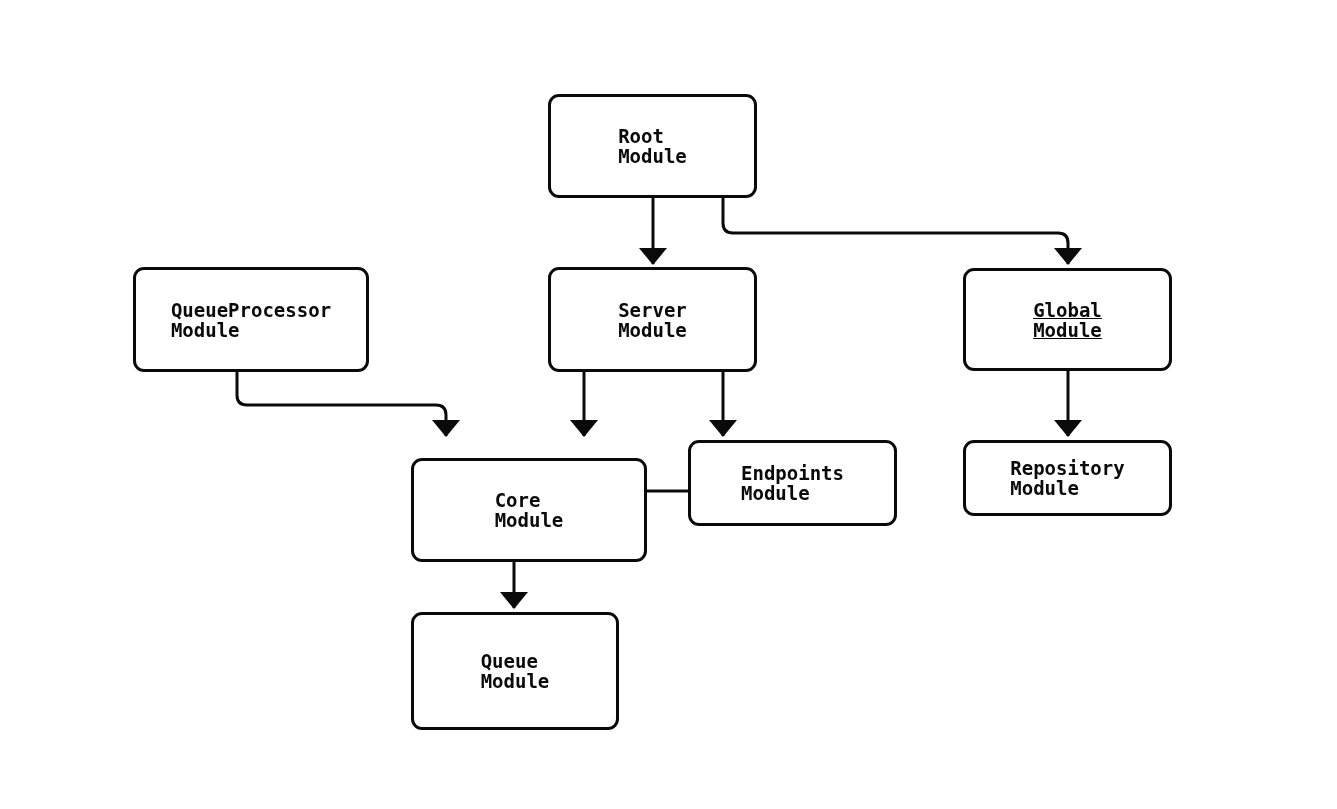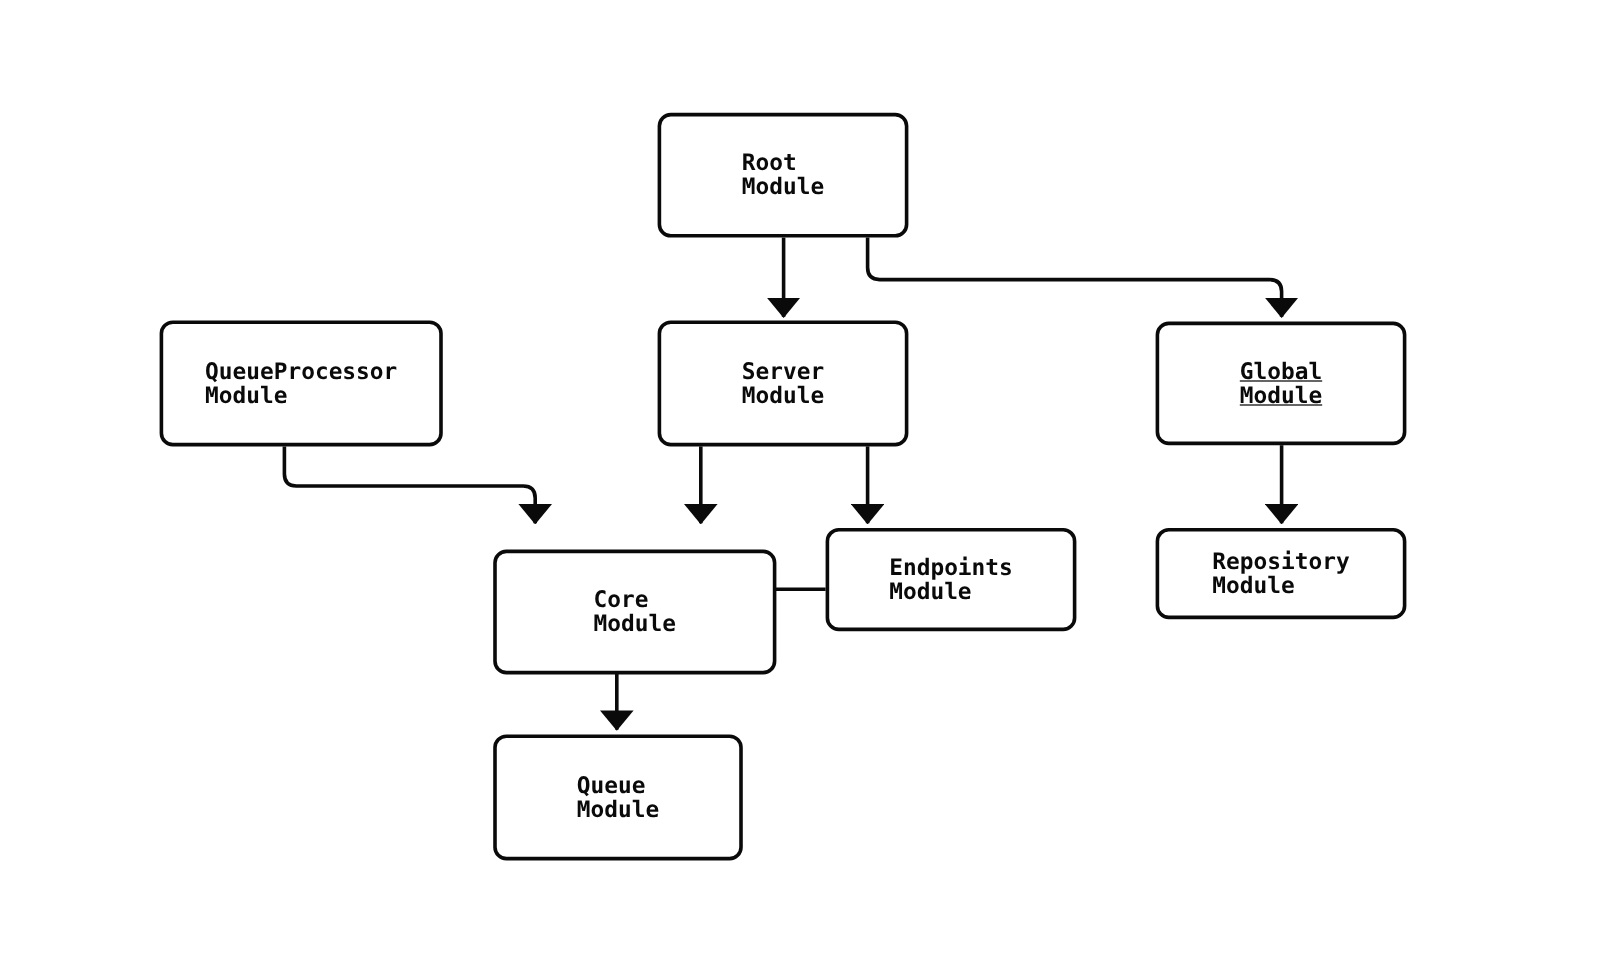--- a/index.html
+++ b/index.html
@@ -35,21 +35,21 @@
     text-align: left;
     white-space: pre-line;
   }
   .n-root          { left: 548px;  top: 94px;  width: 209px; height: 104px; }
   .n-queueprocessor{ left: 133px;  top: 267px; width: 236px; height: 105px; }
   .n-server        { left: 548px;  top: 267px; width: 209px; height: 105px; }
   .n-global        { left: 963px;  top: 268px; width: 209px; height: 103px; text-decoration: underline; }
   .n-core          { left: 411px;  top: 440px; width: 236px; height: 104px; margin-top: 18px; }
   .n-endpoints     { left: 688px;  top: 440px; width: 209px; height: 86px; }
   .n-repository    { left: 963px;  top: 440px; width: 209px; height: 76px; }
-  .n-queue         { left: 411px;  top: 612px; width: 208px; height: 105px; }
+  .n-queue         { left: 411px;  top: 612px; width: 208px; height: 118px; }
 </style>
 </head>
 <body>
 
 <div class="canvas">
 
   <svg class="edges" viewBox="0 0 1337 809" xmlns="http://www.w3.org/2000/svg">
     <defs>
       <marker id="arrowhead" markerUnits="userSpaceOnUse" markerWidth="17" markerHeight="28" viewBox="0 0 17 28" refX="16" refY="14" orient="auto">
         <path d="M0,0 L17,14 L0,28 Z" fill="#0a0a0a"></path>

